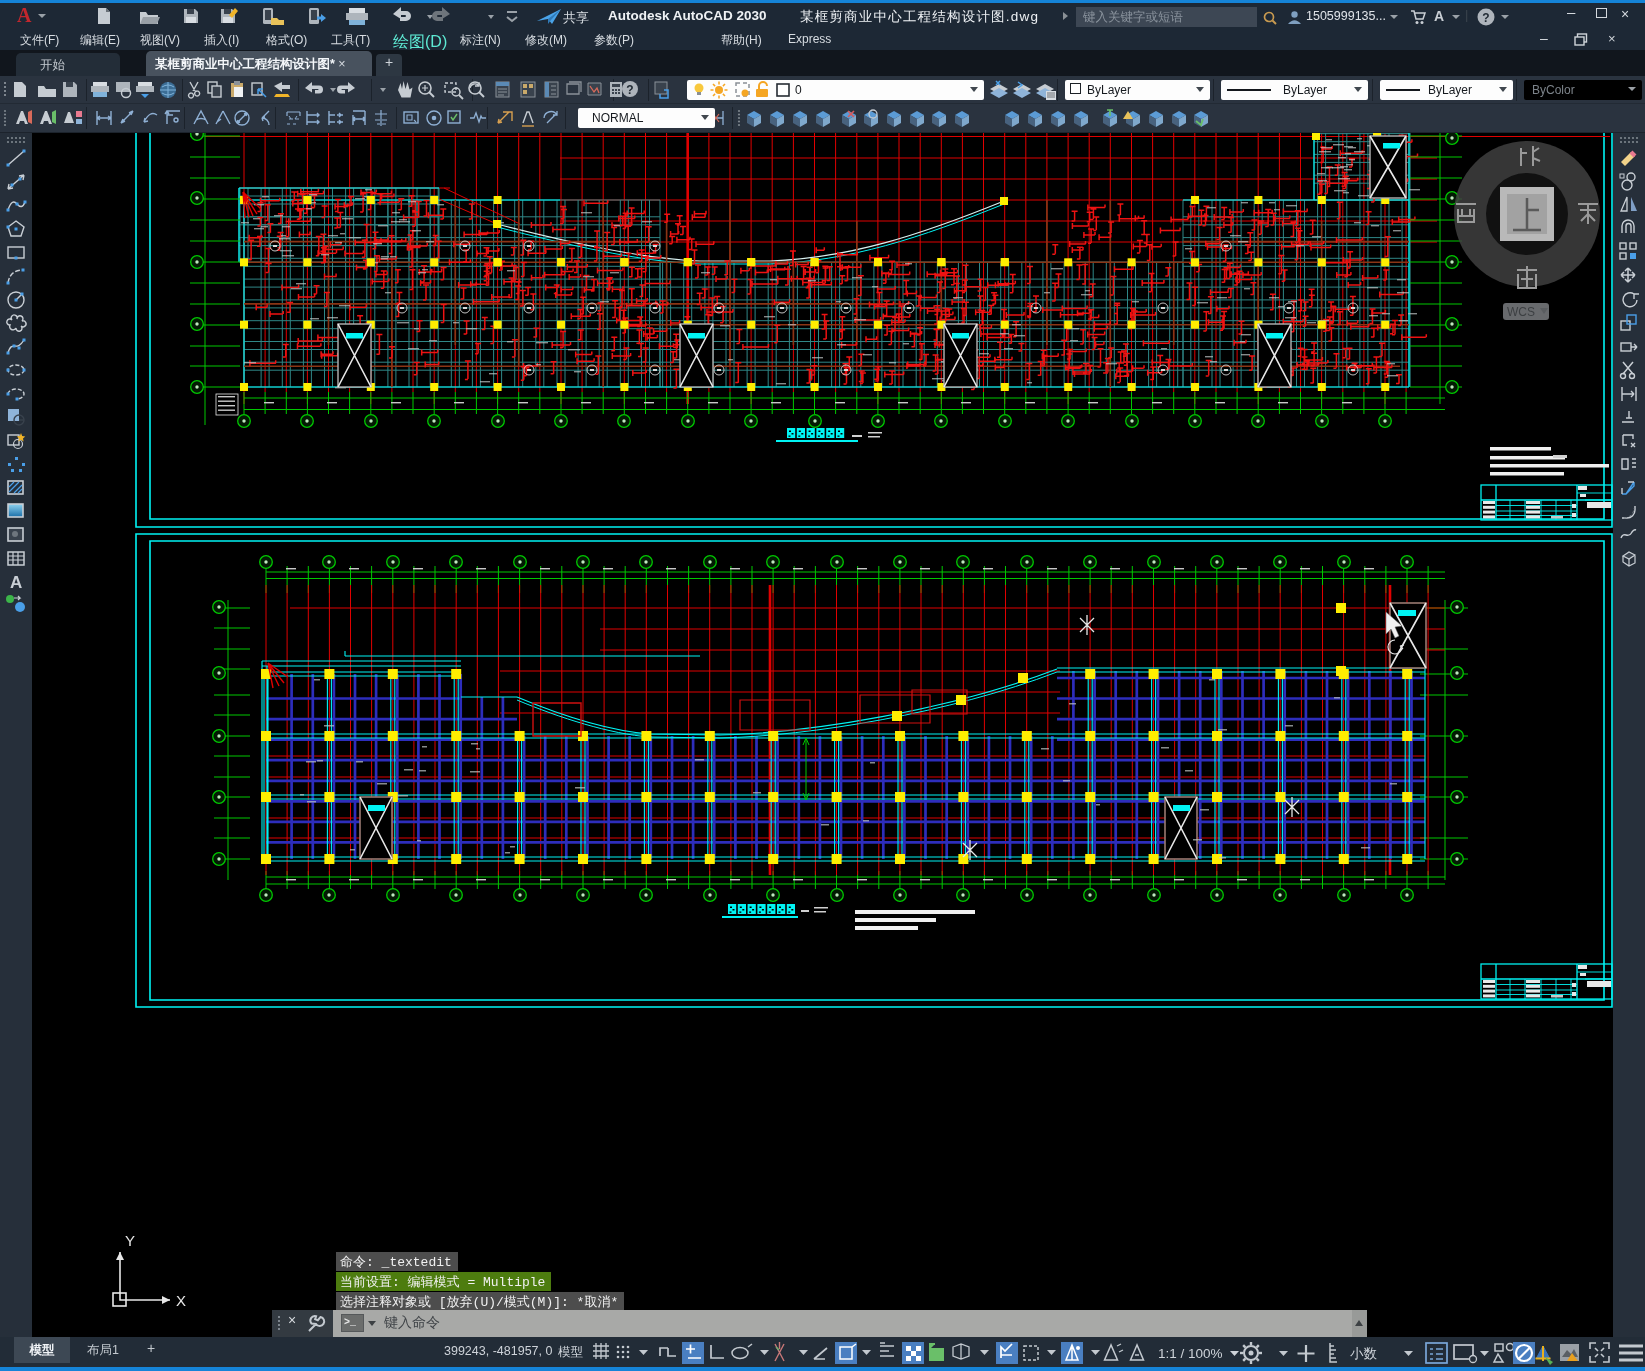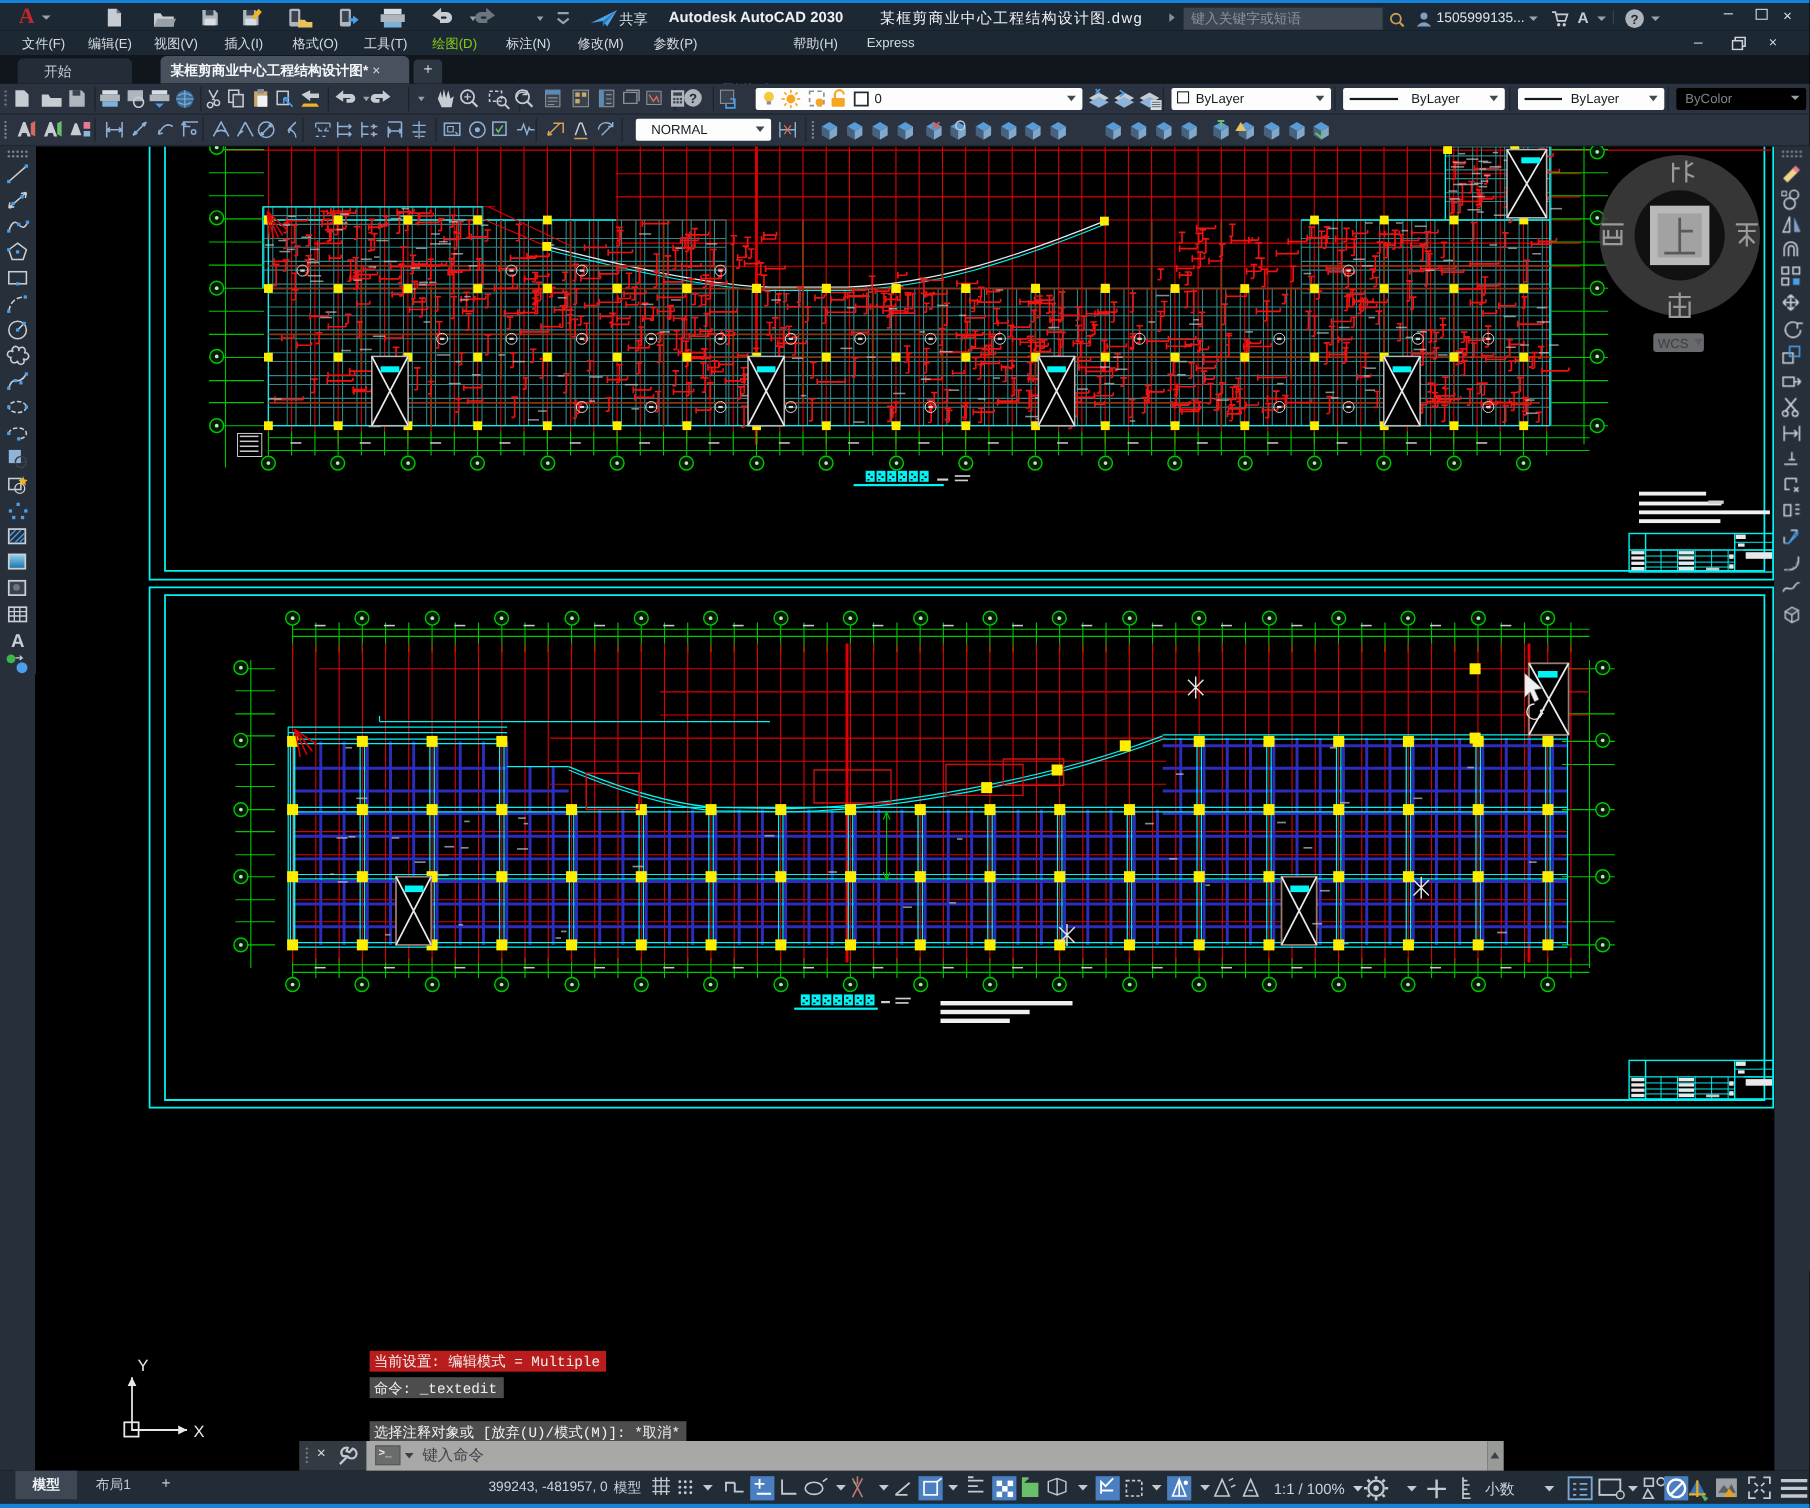--- a/index.html
+++ b/index.html
@@ -89,21 +89,21 @@
 <div style="position:absolute;left:1596px;top:5px;width:11px;height:10px;border:1.6px solid #d4d9de;box-sizing:border-box;"></div>
 <div style="position:absolute;left:1621px;top:3px;font-size:14px;color:#d4d9de;">×</div>
 </div>
 <div class="mb">
 <div style="position:absolute;left:20px;top:4px;font-size:12px;color:#d7dce1;">文件(F)</div>
 <div style="position:absolute;left:80px;top:4px;font-size:12px;color:#d7dce1;">编辑(E)</div>
 <div style="position:absolute;left:140px;top:4px;font-size:12px;color:#d7dce1;">视图(V)</div>
 <div style="position:absolute;left:204px;top:4px;font-size:12px;color:#d7dce1;">插入(I)</div>
 <div style="position:absolute;left:266px;top:4px;font-size:12px;color:#d7dce1;">格式(O)</div>
 <div style="position:absolute;left:331px;top:4px;font-size:12px;color:#d7dce1;">工具(T)</div>
-<div style="position:absolute;left:393px;top:4px;font-size:12px;color:#84cc16;text-align:right;">绘图(D)</div>
+<div style="position:absolute;left:393px;top:4px;font-size:16px;color:#5eead4;text-align:right;">绘图(D)</div>
 <div style="position:absolute;left:460px;top:4px;font-size:12px;color:#d7dce1;">标注(N)</div>
 <div style="position:absolute;left:525px;top:4px;font-size:12px;color:#d7dce1;">修改(M)</div>
 <div style="position:absolute;left:594px;top:4px;font-size:12px;color:#d7dce1;">参数(P)</div>
 <div style="position:absolute;left:656px;top:4px;font-size:12px;color:#d7dce1;margin-top:31px;">窗口(W)</div>
 <div style="position:absolute;left:721px;top:4px;font-size:12px;color:#d7dce1;">帮助(H)</div>
 <div style="position:absolute;left:788px;top:4px;font-size:12px;color:#d7dce1;">Express</div>
 <div style="position:absolute;left:1540px;top:2px;font-size:14px;color:#cfd4d9;">–</div>
 <svg style="position:absolute;left:1574px;top:5px" width="14" height="13" viewBox="0 0 14 13">
         <rect x="3.5" y="1" width="9" height="8" fill="none" stroke="#cfd4d9" stroke-width="1.4"></rect>
         <rect x="1" y="4" width="9" height="8" fill="#1d2835" stroke="#cfd4d9" stroke-width="1.4"></rect>
@@ -444,21 +444,21 @@
           <path d="M2 8 l7 -4 7 4 -7 4 z" fill="#5b9bd5"></path>
           <path d="M2 8 v8 l7 4 v-8 z" fill="#48627e"></path>
           <path d="M16 8 v8 l-7 4 v-8 z" fill="#7fa8cc"></path>
         </g>
 <path d="M848 4 l6 6 m-6 0 l6 -6" stroke="#d85a5a" stroke-width="1.6"></path>
 <circle cx="873" cy="7" r="4" fill="none" stroke="#c6ccd2" stroke-width="1.3"></circle>
 <path d="M1107 3 h6 m-3 -0 v6" stroke="#6abf69" stroke-width="1.6"></path>
 <path d="M1128 4 l5 8 h-10 z" fill="#e8c25a"></path>
 <path d="M1196 14 l5 4 2 -6" stroke="#6abf69" stroke-width="1.8" fill="none"></path>
 </svg>
-<div class="combo" style="left:578px;top:4px;width:123px;">
+<div class="combo" style="left:578px;top:4px;width:123px;padding-left:14px;">
         <div class="ctx" style="left:14px;color:#15191e;">NORMAL</div>
         <div style="position:absolute;right:6px;top:7px;" class="ddk"></div>
       </div>
 </div>
 <div class="ltb"></div>
     <div class="rtb"></div>
 <svg class="cv" width="1581" height="1204" viewBox="32 133 1581 1204">
 <rect x="32" y="133" width="1581" height="1204" fill="#000"></rect>
 <path d="M136 133 V527 H1612 V133 M150 133 V519 H1604 V133" fill="none" stroke="#00f4f4" stroke-width="1.6"></path>
 <path d="M136 534 H1612 V1007 H136 Z M150 541 H1604 V1000 H150 Z" fill="none" stroke="#00f4f4" stroke-width="1.6"></path>
@@ -1539,21 +1539,21 @@
       <g transform="translate(6,393)">
         <path d="M2 12 C5 4 9 14 13 6 Q15 3 17 4" stroke="#c9cfd5" stroke-width="1.4" fill="none"></path>
         <path d="M2 12 l0 0" stroke="#6e767e" stroke-dasharray="2 2"></path>
       </g>
       <g transform="translate(6,416)">
         <path d="M4 7 l6 -4 6 3 -6 4 z" fill="#39424d" stroke="#c9cfd5" stroke-width="1.2"></path>
         <path d="M4 7 v6 l6 4 6 -3 v-7 M10 10 v7" fill="none" stroke="#c9cfd5" stroke-width="1.2"></path>
       </g>
     </svg>
 <div style="position:absolute;left:336px;top:1252px;height:18px;background:#4d4d4d;color:#f0f0f0;font:13px 'Liberation Mono',monospace;padding:1px 6px 0 4px;white-space:nowrap;z-index:5;">命令: _textedit</div>
-<div style="position:absolute;left:336px;top:1228px;height:18px;background:#b91c1c;color:#f0f0f0;font:13px 'Liberation Mono',monospace;padding:1px 6px 0 4px;white-space:nowrap;z-index:5;">当前设置: 编辑模式 = Multiple</div>
+<div style="position:absolute;left:336px;top:1272px;height:18px;background:#4d7c0f;color:#f0f0f0;font:13px 'Liberation Mono',monospace;padding:1px 6px 0 4px;white-space:nowrap;z-index:5;">当前设置: 编辑模式 = Multiple</div>
 <div style="position:absolute;left:336px;top:1292px;height:18px;background:#4d4d4d;color:#f0f0f0;font:13px 'Liberation Mono',monospace;padding:1px 6px 0 4px;white-space:nowrap;z-index:5;">选择注释对象或 [放弃(U)/模式(M)]: *取消*</div>
 <div style="position:absolute;left:272px;top:1310px;width:61px;height:27px;background:#333a41;z-index:5;"></div>
 <div class="grip" style="left:277px;top:1315px;z-index:6;"></div>
 <div style="position:absolute;left:288px;top:1312px;color:#d6dade;font-size:14px;z-index:6;">×</div>
 <svg style="position:absolute;left:306px;top:1314px;z-index:6;" width="20" height="20" viewBox="0 0 20 20">
       <path d="M3 17 L10 10 M10 10 a4.5 4.5 0 1 0 4.5 -7 l-2.7 3.2 -2.7 -1 1 -3 a4.5 4.5 0 0 0 -4.6 7.3 z" fill="none" stroke="#c3c9cf" stroke-width="2"></path>
     </svg>
 <div style="position:absolute;left:333px;top:1310px;width:1019px;height:27px;background:#a8a9a7;z-index:5;"></div>
 <div style="position:absolute;left:341px;top:1314px;width:23px;height:18px;background:#6b6d6c;border:1px solid #55585a;box-sizing:border-box;z-index:6;"></div>
 <div style="position:absolute;left:344px;top:1317px;color:#e8e8e8;font:bold 10px 'Liberation Mono',monospace;z-index:7;">&gt;_</div>

